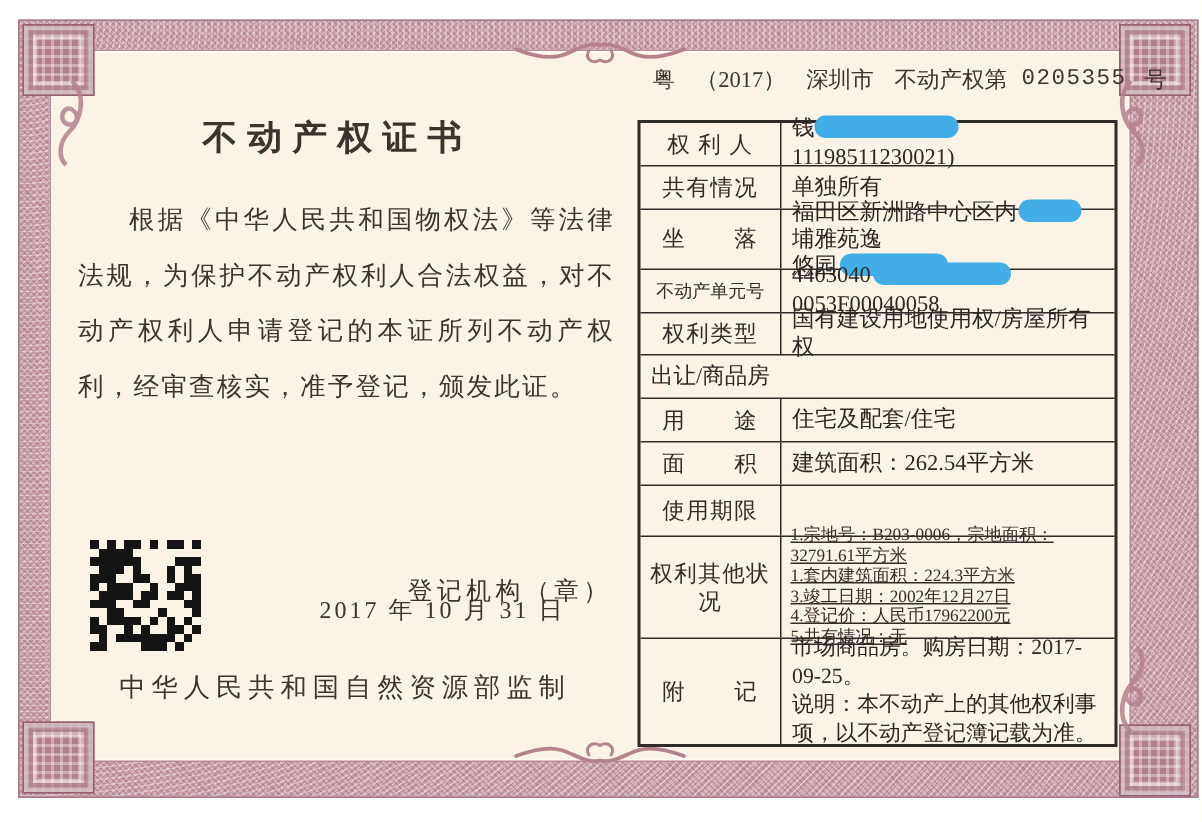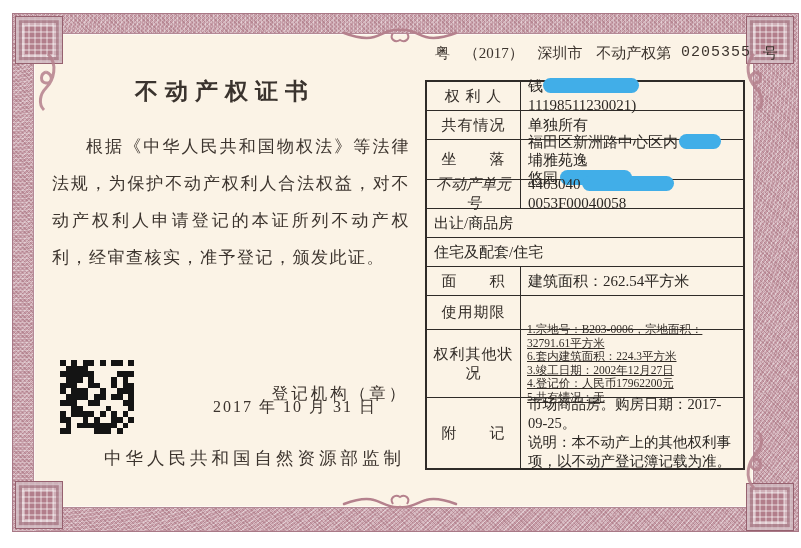--- a/index.html
+++ b/index.html
@@ -43,38 +43,38 @@
   .legal{
     position:absolute;left:52px;top:128px;width:358px;
     font-size:17px;line-height:37px;letter-spacing:1.5px;
     text-align:justify;text-indent:2em;color:#3c342e;
   }
   .qr{position:absolute;left:60px;top:360px;width:74px;height:74px;background:#fbf3e6;}
   .issuer{position:absolute;left:250px;top:383px;width:180px;text-align:center;
     font-size:16.5px;letter-spacing:3px;color:#3c342e;}
   .idate{position:absolute;left:200px;top:397px;width:190px;text-align:center;
     font-size:16px;letter-spacing:2px;color:#3c342e;}
-  .ministry{position:absolute;left:55px;top:446px;width:350px;text-align:right;
+  .ministry{position:absolute;left:55px;top:446px;width:350px;text-align:center;
     font-size:17.5px;letter-spacing:4px;color:#3c342e;}
   
   .cert-no{position:absolute;left:423px;top:44px;width:360px;font-size:15px;color:#3c342e;white-space:nowrap;margin-left:12px;}
   .cert-no .p{margin-right:10px;}
   .cert-no .serial{font-family:"Liberation Mono","DejaVu Sans Mono",monospace;font-size:15px;position:relative;top:-2px;margin-right:8px;letter-spacing:1px;}
   .tbl{
     position:absolute;left:425px;top:80px;width:316px;
     border:2px solid #2f2b28;background:#fbf3e6;
   }
   .row{display:flex;border-top:1px solid #2f2b28;}
   .row:first-child{border-top:none;}
   .lbl{
     width:94px;flex:0 0 94px;border-right:1px solid #2f2b28;
     display:flex;align-items:center;justify-content:center;
     font-size:15px;color:#332d28;letter-spacing:1px;text-align:center;padding:0 2px;box-sizing:border-box;
   }
-  .lbl.small{font-size:15px;letter-spacing:0;font-style:italic;}
+  .lbl.small{font-size:12px;letter-spacing:0;}
   .val{
     flex:1;padding:2px 7px;display:flex;flex-direction:column;justify-content:center;
     font-size:15px;color:#2b2723;line-height:19px;box-sizing:border-box;
   }
   .val.tiny{font-size:11.5px;line-height:13.5px;padding:4px 6px;color:#332d28;text-decoration:underline;}
   .val.note{font-size:14.5px;line-height:19px;}
   .h28{height:28px}.h27{height:27px}.h39{height:39px}.h33{height:33px}.h67{height:67px}.h70{height:70px}
   .blob{display:inline-block;height:15px;background:#41aee8;border-radius:8px;vertical-align:-2px;}
   .b-name{width:96px;margin-right:2px;}
   .b-addr1{width:42px;margin:0 1px;}
@@ -240,39 +240,44 @@
       <div><span>福田区新洲路中心区内</span><span class="blob b-addr1"></span><span>埔雅苑逸</span></div>
       <div><span>悠园</span><span class="blob b-addr2"></span></div>
     </div>
   </div>
   <div class="row h28">
     <div class="lbl small">不动产单元号</div>
     <div class="val">
       <div><span>4403040</span><span class="blob b-unit"></span><span>0053F00040058</span></div>
     </div>
   </div>
+  <div class="row h27">
+    <div class="lbl">权利类型</div>
+    <div class="val">国有建设用地使用权/房屋所有权</div>
+  </div>
   <div class="row h28">
     <div class="val">出让/商品房</div>
   </div>
   <div class="row h28">
+    <div class="lbl">用　　途</div>
     <div class="val">住宅及配套/住宅</div>
   </div>
   <div class="row h28">
     <div class="lbl">面　　积</div>
     <div class="val">建筑面积：262.54平方米</div>
   </div>
   <div class="row h33">
     <div class="lbl">使用期限</div>
     <div class="val"></div>
   </div>
   <div class="row h67">
     <div class="lbl">权利其他状况</div>
     <div class="val tiny">
       <div>1.宗地号：B203-0006，宗地面积：32791.61平方米</div>
-      <div>6.套内建筑面积：224.3平方米</div>
+      <div>1.套内建筑面积：224.3平方米</div>
       <div>3.竣工日期：2002年12月27日</div>
       <div>4.登记价：人民币17962200元</div>
       <div>5.共有情况：无</div>
     </div>
   </div>
   <div class="row h70">
     <div class="lbl">附　　记</div>
     <div class="val note">
       <div>市场商品房。购房日期：2017-09-25。</div>
       <div>说明：本不动产上的其他权利事项，以不动产登记簿记载为准。</div>

